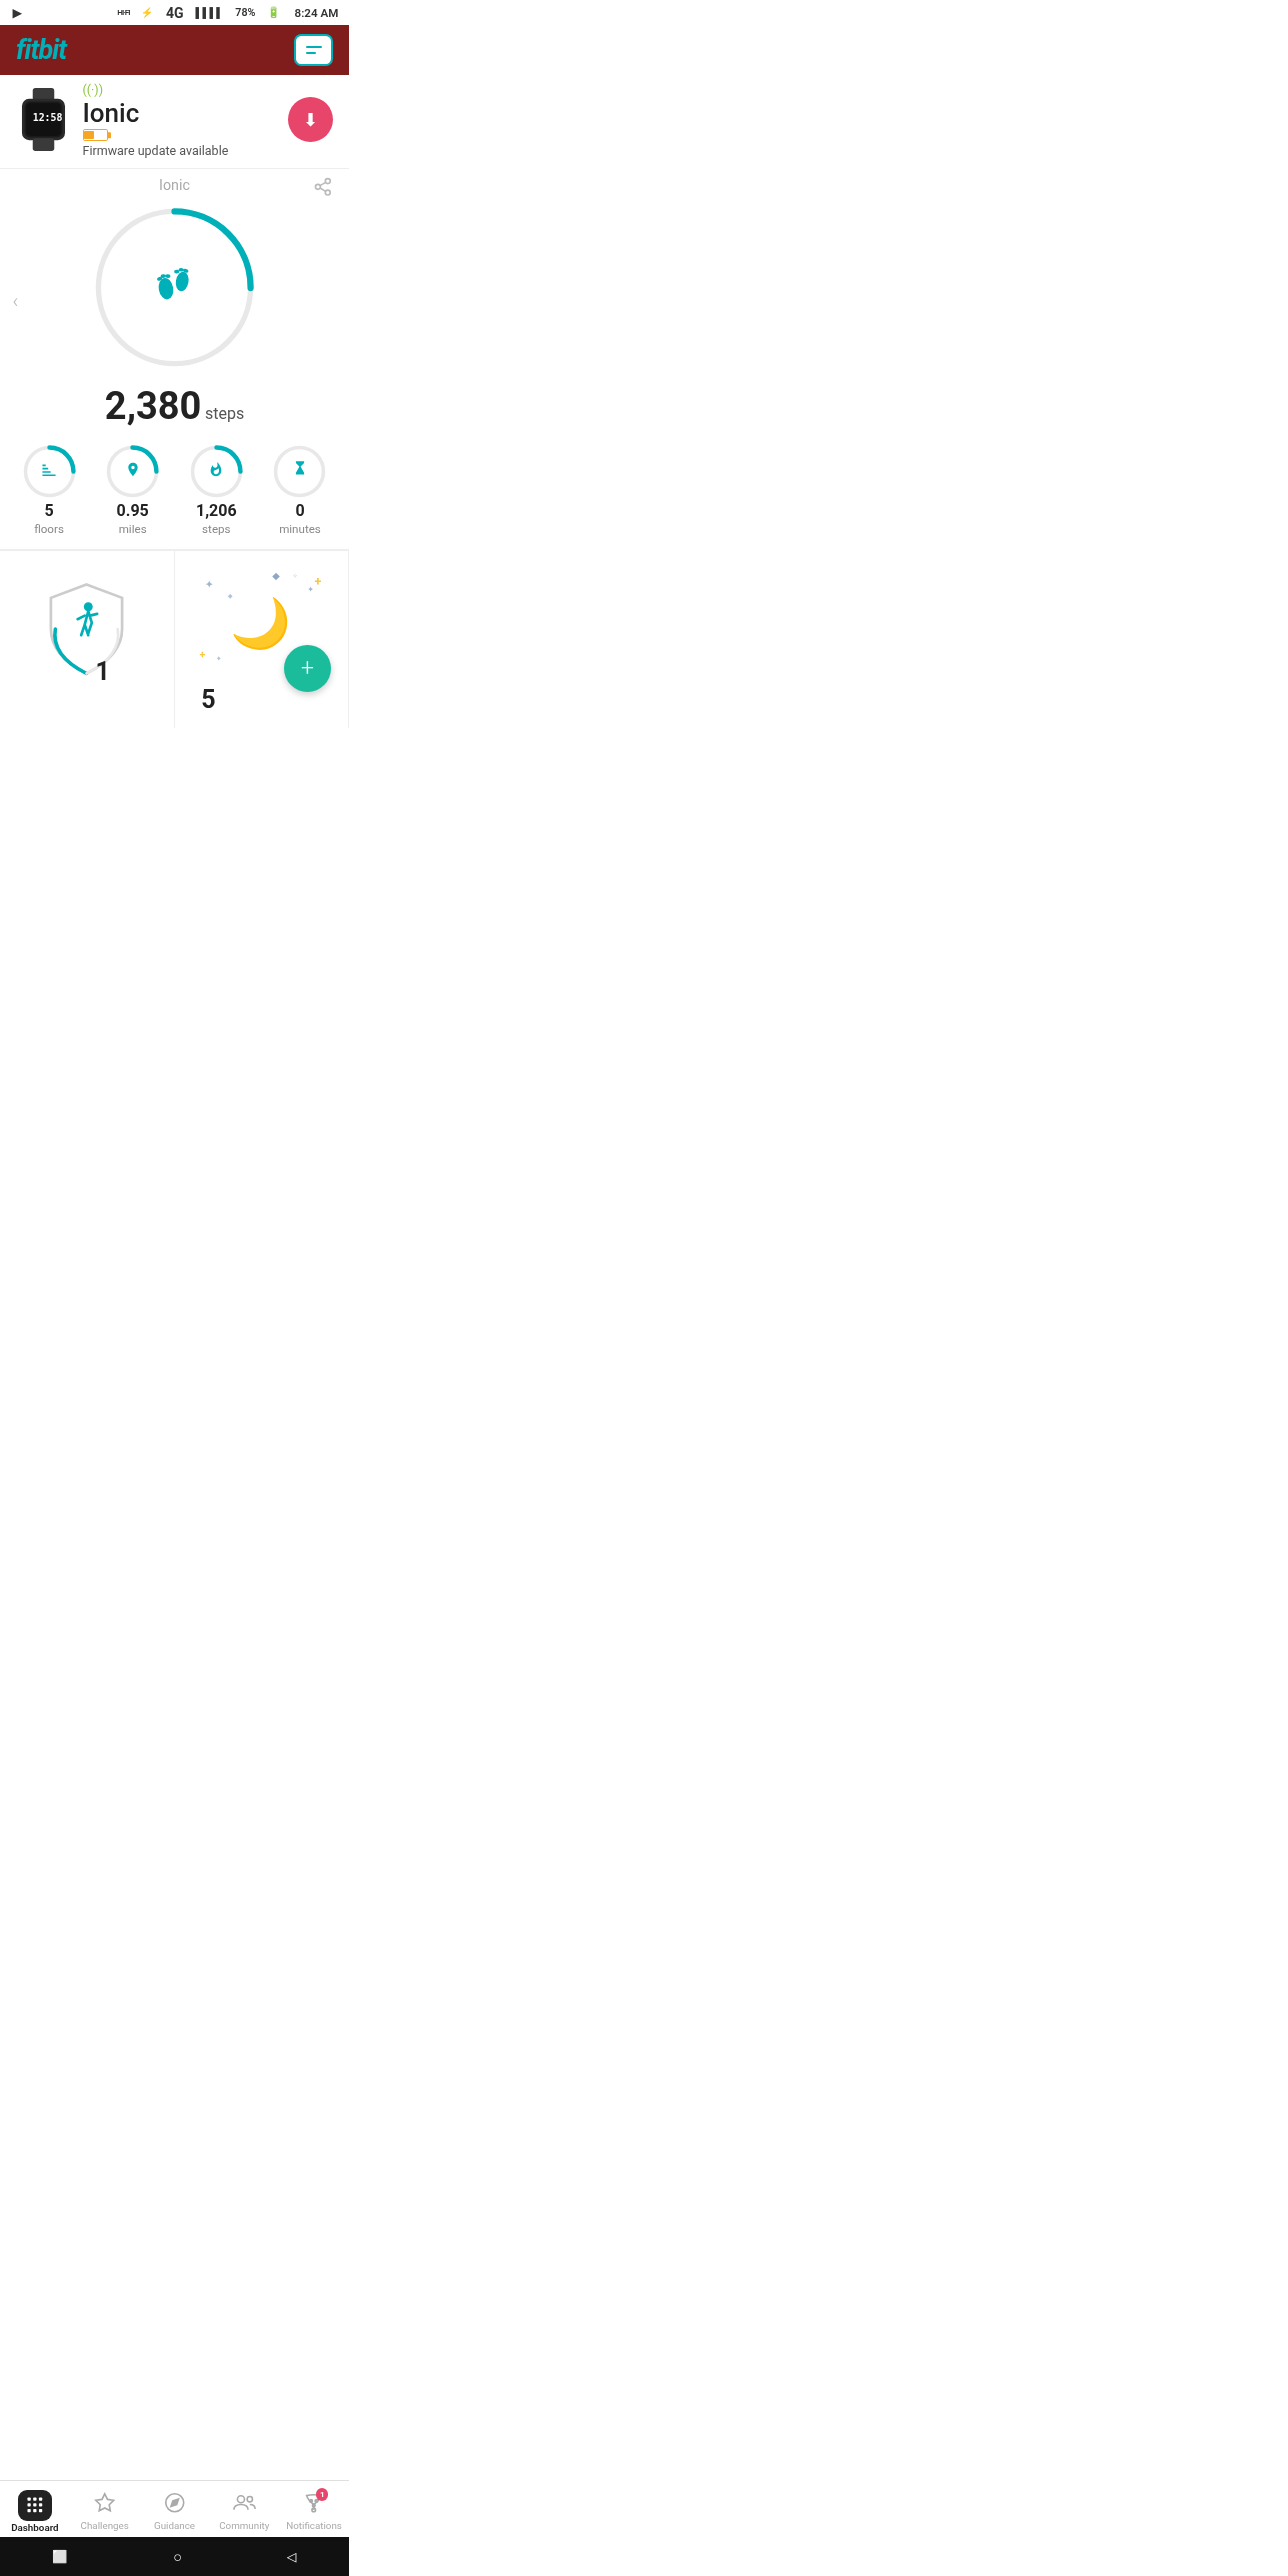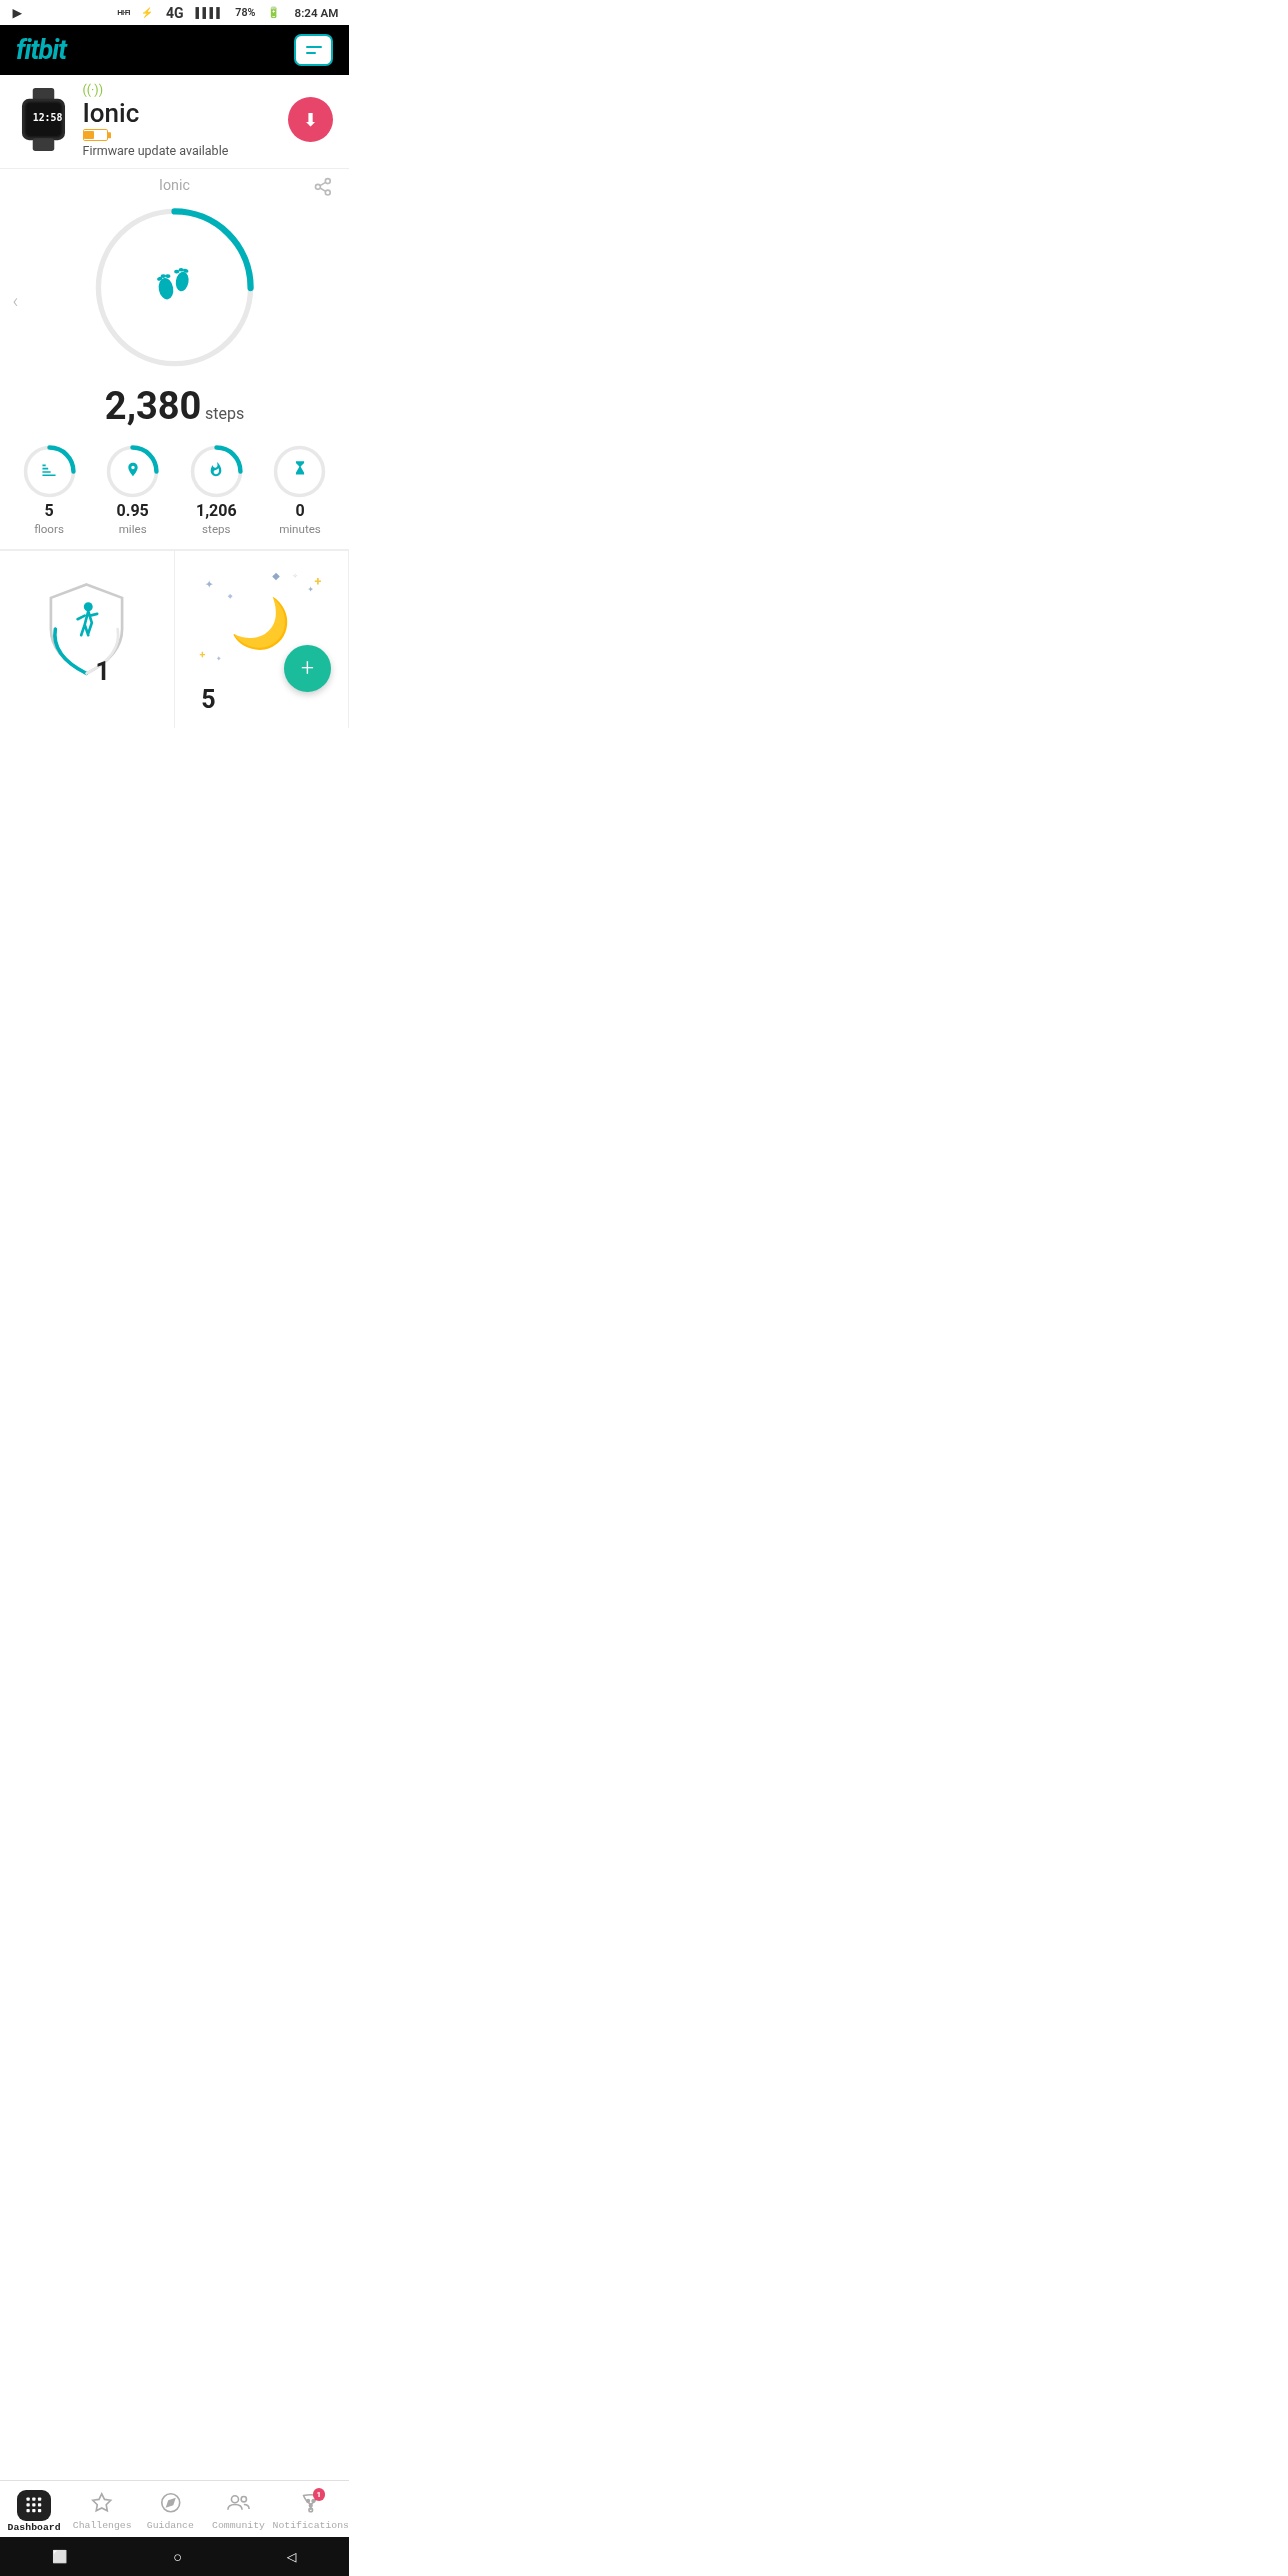--- a/index.html
+++ b/index.html
@@ -28,21 +28,21 @@
     }
     .status-left { display: flex; align-items: center; gap: 3.6px; }
     .status-right { display: flex; align-items: center; gap: 12px; font-size: 10.7px; font-weight: 600; }
 
     
     .header {
       display: flex;
       align-items: center;
       justify-content: space-between;
       padding: 9px 16px 9px 16px;
-      background: #000000;
+      background: #7f1d1d;
     }
     .fitbit-logo {
       color: #00b0b9;
       font-size: 27px;
       font-weight: 700;
       letter-spacing: -0.9px;
       font-style: italic;
     }
     .menu-btn {
       width: 39px;
@@ -306,21 +306,21 @@
       display: flex;
       flex-direction: column;
       align-items: center;
       justify-content: center;
       cursor: pointer;
       gap: 1.8px;
       padding-top: 5.4px;
     }
     .nav-item.active .nav-label { color: #222; font-weight: 600; }
     .nav-icon { font-size: 19.7px; color: #aaa; position: relative; }
-    .nav-label { font-size: 9.8px; color: #aaa; font-family: Liberation Mono, monospace; }
+    .nav-label { font-size: 9.8px; color: #aaa; }
     .nav-active-bg {
       background: #222;
       border-radius: 9px;
       padding: 5.4px 7.2px;
       display: flex;
       align-items: center;
       justify-content: center;
     }
     .badge {
       position: absolute;

